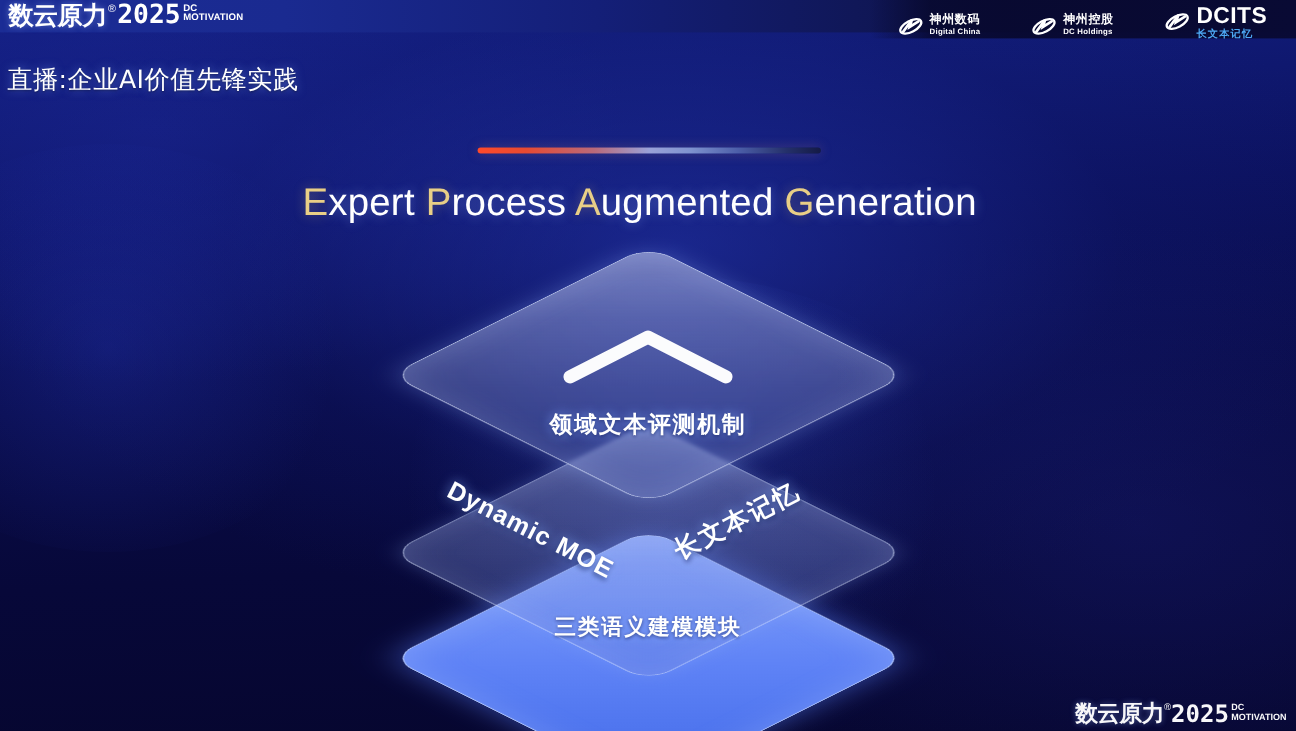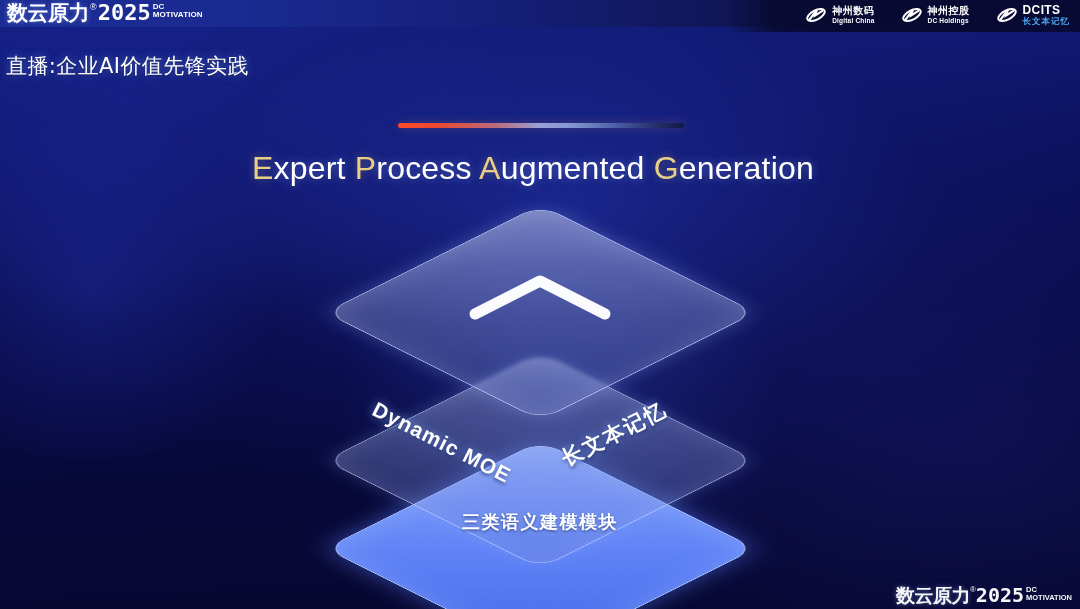--- a/index.html
+++ b/index.html
@@ -50,32 +50,32 @@
   #live-title {
     position:absolute; left:6px; top:52px;
     font-family:"DejaVu Sans","Liberation Sans",sans-serif;
     font-size:21px; font-weight:normal; color:#ffffff;
     letter-spacing:0.4px; white-space:nowrap;
     text-shadow:0 0 8px rgba(120,160,255,0.6), 0 1px 2px rgba(0,0,0,0.5);
   }
 
   
   #partner-logos {
-    position:absolute; right:10px; top:4px;
-    display:flex; align-items:flex-end; gap:26px;
+    position:absolute; right:24px; top:4px;
+    display:flex; align-items:flex-end; gap:42px;
   }
   .partner { display:flex; align-items:center; gap:5px; }
   .swoosh-icon { width:22px; height:22px; flex:none; }
   .partner-txt { display:flex; flex-direction:column; line-height:1; }
   .p-cn {
     font-family:"DejaVu Sans","Liberation Sans",sans-serif;
     font-size:10px; font-weight:bold; color:#ffffff; letter-spacing:0.5px;
   }
   .p-en { font-size:6.5px; font-weight:bold; color:#ffffff; letter-spacing:0.2px; margin-top:2px; }
-  .p-big { font-size:12px; font-weight:bold; color:#ffffff; letter-spacing:0.4px; }
+  .p-big { font-size:19px; font-weight:bold; color:#ffffff; letter-spacing:0.4px; }
   .p-sub { font-size:8.5px; font-weight:bold; color:#4da9f5; letter-spacing:1px; margin-top:1px; }
 
   
   #main-title {
     position:absolute; left:337px; top:56px;
     font-family:"DejaVu Sans","Liberation Sans",sans-serif;
     font-size:27px; font-weight:bold; white-space:nowrap;
     letter-spacing:0.5px;
   }
   #main-title .gold {
@@ -278,20 +278,21 @@
         <div class="plate"></div>
       </div>
     </div>
 
     <span id="chevron-icon">
       <svg width="150" height="52" viewBox="0 0 150 52">
         <path d="M10 44 L75 11 L140 44" fill="none" stroke="#ffffff" stroke-width="11" stroke-linecap="round" stroke-linejoin="round" opacity="0.98"></path>
       </svg>
     </span>
 
+    <div class="plate-label" id="label-top">领域文本评测机制</div>
 
     <div class="diag-label" id="label-moe">Dynamic MOE</div>
 
     <div class="diag-label" id="label-mem">长文本记忆</div>
 
     <div class="plate-label" id="label-bot">三类语义建模模块</div>
   </div>
 
   <div id="watermark">
     <span id="wm-cn">数云原力</span>

